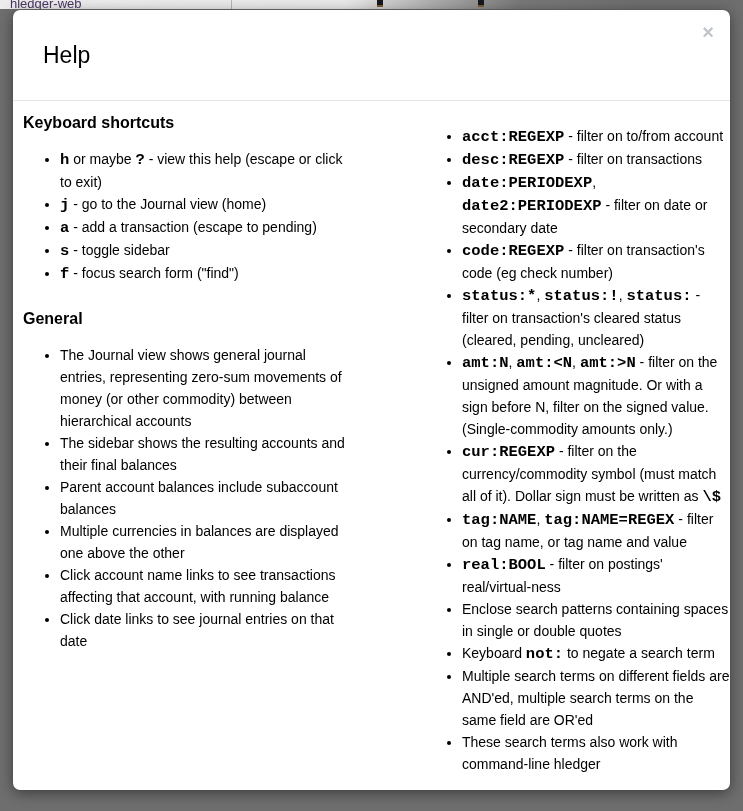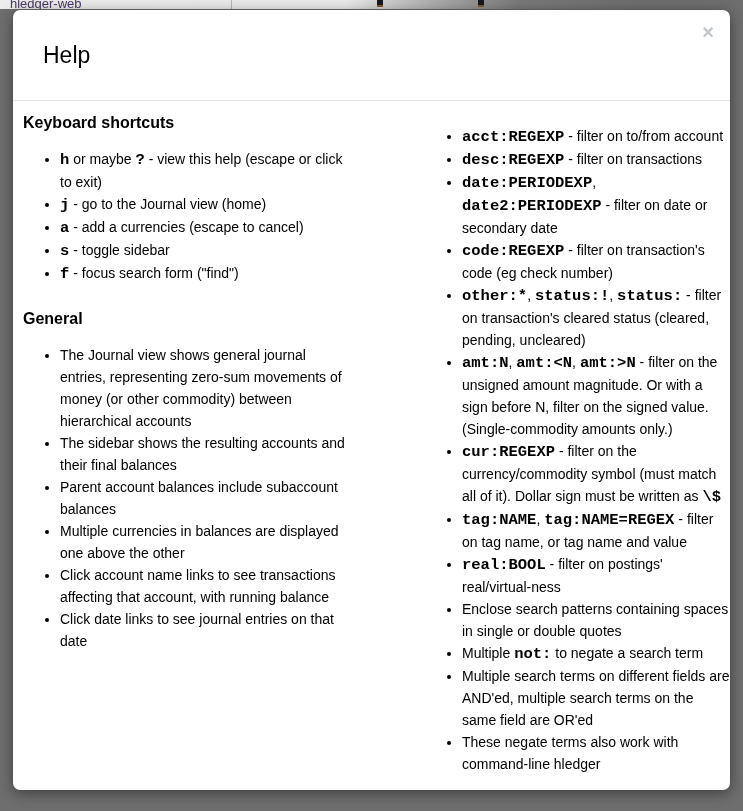--- a/index.html
+++ b/index.html
@@ -67,21 +67,21 @@
     <button class="close-btn">×</button>
     <h1 class="modal-title">Help</h1>
   </div>
   <div class="modal-body">
     <div class="col col-left">
         <div class="sec">
           <h2 class="section-heading">Keyboard shortcuts</h2>
           <ul class="help-list">
             <li class="help-item"><code>h</code><span> or maybe </span><code>?</code><span> - view this help (escape or click to exit)</span></li>
             <li class="help-item"><code>j</code><span> - go to the Journal view (home)</span></li>
-            <li class="help-item"><code>a</code><span> - add a currencies (escape to cancel)</span></li>
+            <li class="help-item"><code>a</code><span> - add a transaction (escape to pending)</span></li>
             <li class="help-item"><code>s</code><span> - toggle sidebar</span></li>
             <li class="help-item"><code>f</code><span> - focus search form ("find")</span></li>
           </ul>
         </div>
         <div class="sec">
           <h2 class="section-heading">General</h2>
           <ul class="help-list">
             <li class="help-item"><span>The Journal view shows general journal entries, representing zero-sum movements of money (or other commodity) between hierarchical accounts</span></li>
             <li class="help-item"><span>The sidebar shows the resulting accounts and their final balances</span></li>
             <li class="help-item"><span>Parent account balances include subaccount balances</span></li>
@@ -91,26 +91,26 @@
           </ul>
         </div>
       </div>
     <div class="col col-right">
         <div class="sec">
           <ul class="help-list">
             <li class="help-item"><code>acct:REGEXP</code><span> - filter on to/from account</span></li>
             <li class="help-item"><code>desc:REGEXP</code><span> - filter on transactions</span></li>
             <li class="help-item"><code>date:PERIODEXP</code><span>, </span><code>date2:PERIODEXP</code><span> - filter on date or secondary date</span></li>
             <li class="help-item"><code>code:REGEXP</code><span> - filter on transaction's code (eg check number)</span></li>
-            <li class="help-item"><code>other:*</code><span>, </span><code>status:!</code><span>, </span><code>status:</code><span> - filter on transaction's cleared status (cleared, pending, uncleared)</span></li>
+            <li class="help-item"><code>status:*</code><span>, </span><code>status:!</code><span>, </span><code>status:</code><span> - filter on transaction's cleared status (cleared, pending, uncleared)</span></li>
             <li class="help-item"><code>amt:N</code><span>, </span><code>amt:&lt;N</code><span>, </span><code>amt:&gt;N</code><span> - filter on the unsigned amount magnitude. Or with a sign before N, filter on the signed value. (Single-commodity amounts only.)</span></li>
             <li class="help-item"><code>cur:REGEXP</code><span> - filter on the currency/commodity symbol (must match all of it). Dollar sign must be written as </span><code>\$</code></li>
             <li class="help-item"><code>tag:NAME</code><span>, </span><code>tag:NAME=REGEX</code><span> - filter on tag name, or tag name and value</span></li>
             <li class="help-item"><code>real:BOOL</code><span> - filter on postings' real/virtual-ness</span></li>
             <li class="help-item"><span>Enclose search patterns containing spaces in single or double quotes</span></li>
-            <li class="help-item"><span>Multiple </span><code>not:</code><span> to negate a search term</span></li>
+            <li class="help-item"><span>Keyboard </span><code>not:</code><span> to negate a search term</span></li>
             <li class="help-item"><span>Multiple search terms on different fields are AND'ed, multiple search terms on the same field are OR'ed</span></li>
-            <li class="help-item"><span>These negate terms also work with command-line hledger</span></li>
+            <li class="help-item"><span>These search terms also work with command-line hledger</span></li>
           </ul>
         </div>
       </div>
   </div>
 </div>
 
 </body></html>

